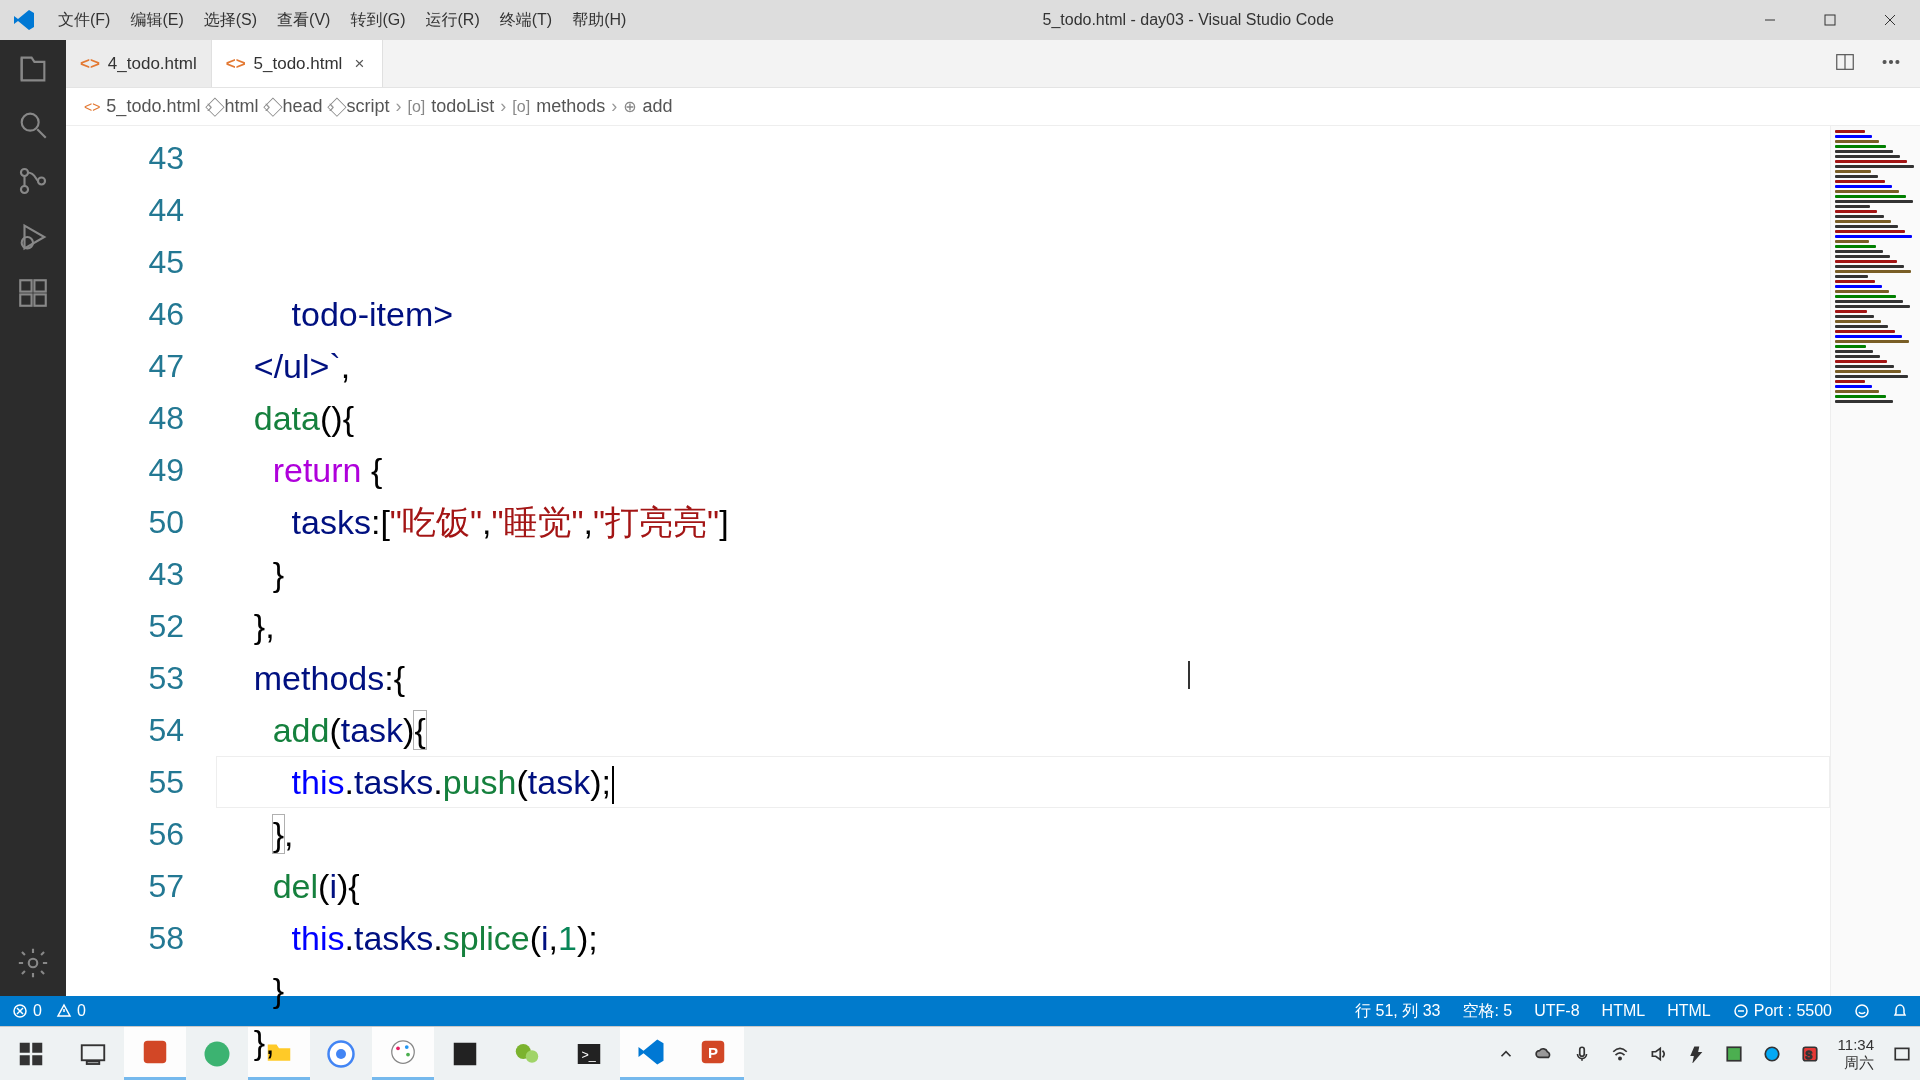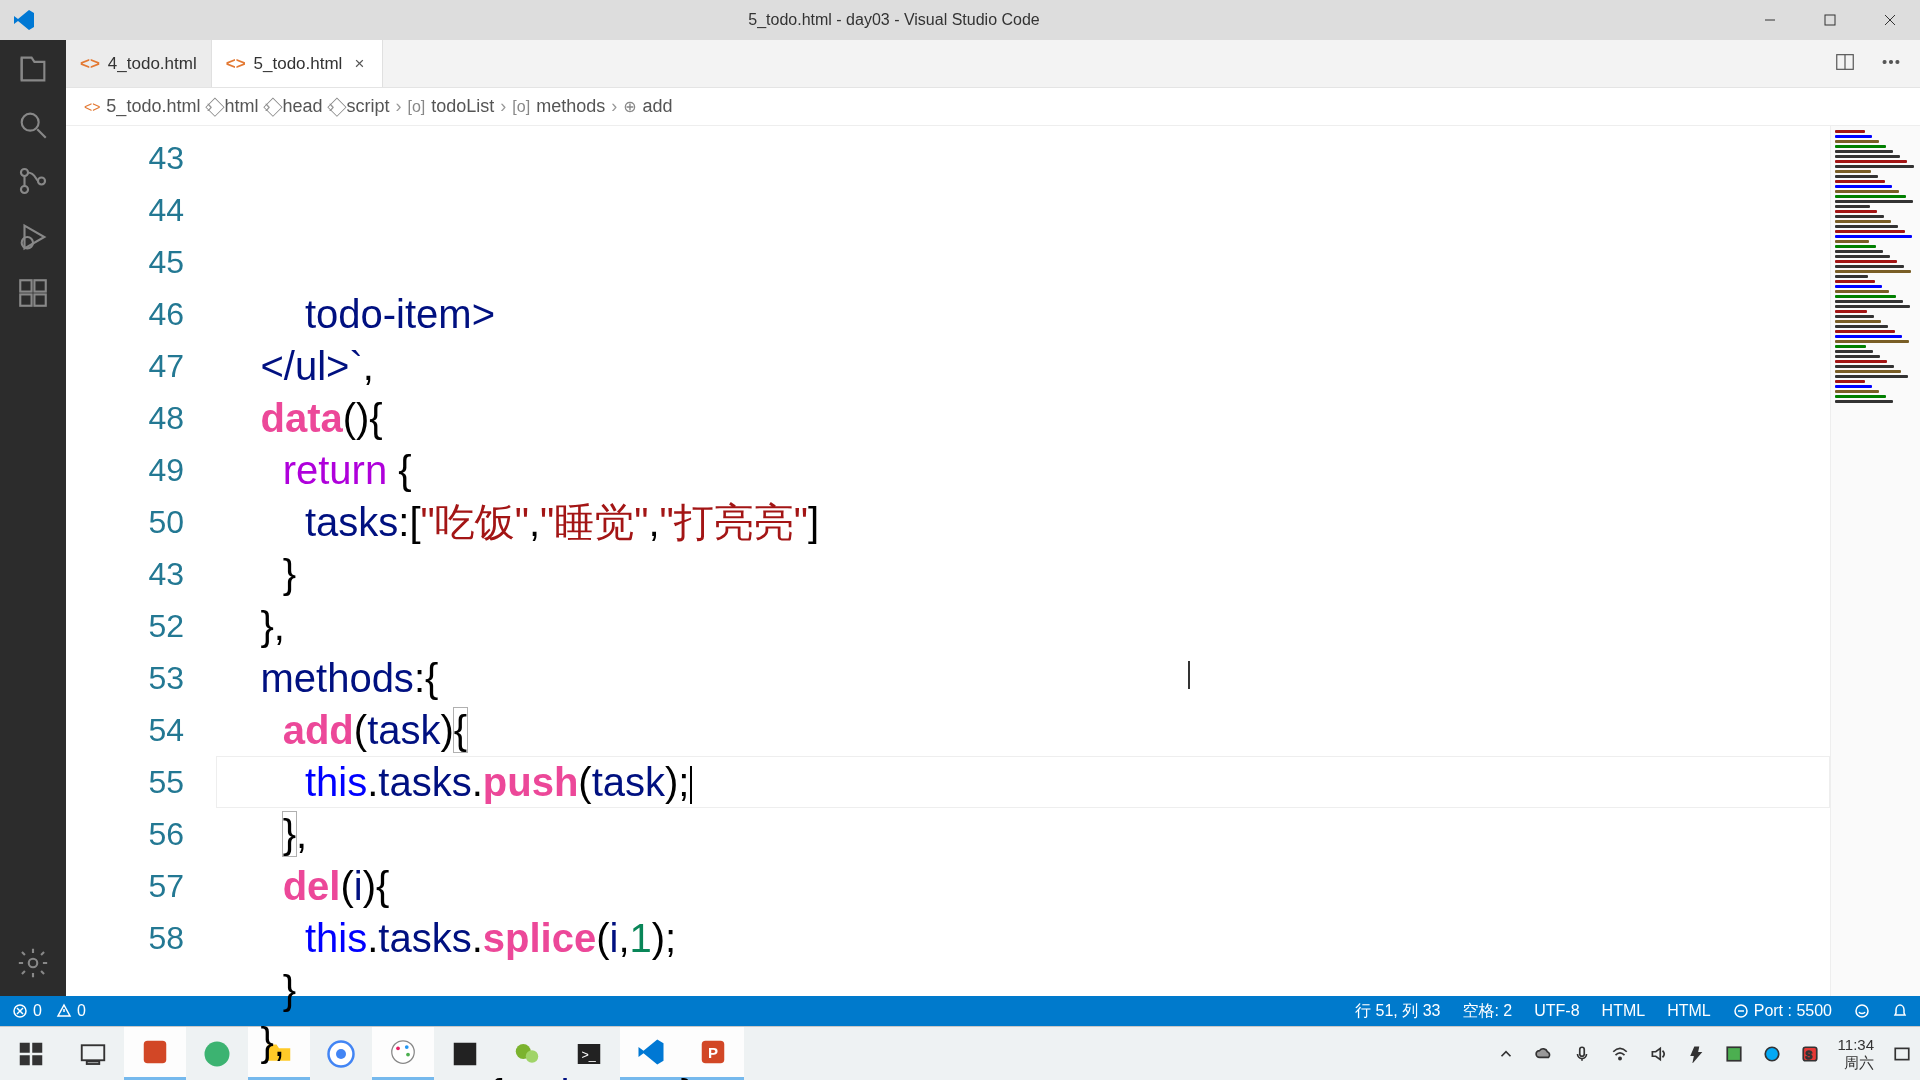--- a/index.html
+++ b/index.html
@@ -37,27 +37,27 @@
 
 
 .breadcrumbs { height: 38px; display: flex; align-items: center; gap: 6px; padding-left: 18px; font-size: 18px; color: #555; border-bottom: 1px solid #eee; }
 .bc-sep { color: #999; }
 .bc-ico { color: #e37933; font-size: 14px; }
 .bc-sym { color: #888; font-size: 16px; }
 
 
 .editor-body { flex: 1; display: flex; position: relative; min-height: 0; }
 .gutter { width: 150px; text-align: right; padding-right: 32px; font-family: Consolas, "Courier New", monospace; font-size: 32px; line-height: 52px; color: #237893; padding-top: 6px; user-select: none; }
-.code-area { flex: 1; font-family: Consolas, "Courier New", monospace; font-size: 40px; line-height: 52px; padding-top: 6px; white-space: pre; color: #333; position: relative; }
+.code-area { flex: 1; font-family: Consolas, "Courier New", monospace; font-size: 34px; line-height: 52px; padding-top: 6px; white-space: pre; color: #333; position: relative; }
 .code-line { height: 52px; }
 .code-line.current { background: #ffffff; box-shadow: inset 0 0 0 1px #eee; }
 .kw { color: #0000ff; }
 .kw2 { color: #af00db; }
 .kw3 { color: #001080; }
-.fn { color: #ec4899; font-weight: bold; }
+.fn { color: #15803d; }
 .str { color: #a31515; }
 .num { color: #098658; }
 .punc { color: #000; }
 .brace-hl { outline: 1px solid #b0b0b0; }
 .cursor { display: inline-block; width: 2px; height: 38px; background: #000; vertical-align: middle; margin-left: 1px; }
 .text-cursor-mark { position: absolute; width: 2px; height: 28px; background: #333; top: 535px; left: 972px; }
 
 .minimap { width: 90px; background: #fafafa; position: relative; border-left: 1px solid #eee; }
 .minimap-dots { position: absolute; top: 4px; right: 4px; left: 4px; }
 .mm-line { height: 3px; margin-bottom: 2px; border-radius: 1px; }
@@ -83,20 +83,30 @@
 </style>
 </head>
 <body>
 
 <div class="titlebar">
   <div class="titlebar-logo">
     <svg viewBox="0 0 24 24">
         <path d="M17 2 L22 5 V19 L17 22 L6 13 L2 16 V8 L6 11 Z" fill="#0078d4"></path>
       </svg>
   </div>
+  <div class="titlebar-menus" id="menu-bar">
+      <div class="menu-item">文件(F)</div>
+      <div class="menu-item">编辑(E)</div>
+      <div class="menu-item">选择(S)</div>
+      <div class="menu-item">查看(V)</div>
+      <div class="menu-item">转到(G)</div>
+      <div class="menu-item">运行(R)</div>
+      <div class="menu-item">终端(T)</div>
+      <div class="menu-item">帮助(H)</div>
+    </div>
   <div class="titlebar-title">5_todo.html - day03 - Visual Studio Code</div>
   <div class="titlebar-controls">
     <div class="win-btn">
         <svg viewBox="0 0 14 14">
           <line x1="2" y1="7" x2="12" y2="7"></line>
         </svg>
       </div>
     <div class="win-btn">
         <svg viewBox="0 0 14 14">
           <rect x="2" y="2" width="10" height="10"></rect>
@@ -311,21 +321,21 @@
             <line x1="8" y1="6" x2="8" y2="9"></line>
           </svg></span>
       <span>0</span>
     </div>
   </div>
   <div class="sb-right">
     <div class="sb-item">
         <span>行 51, 列 33</span>
       </div>
     <div class="sb-item">
-        <span>空格: 2</span>
+        <span>空格: 5</span>
       </div>
     <div class="sb-item">
         <span>UTF-8</span>
       </div>
     <div class="sb-item">
         <span>HTML</span>
       </div>
     <div class="sb-item">
         <span>HTML</span>
       </div>

